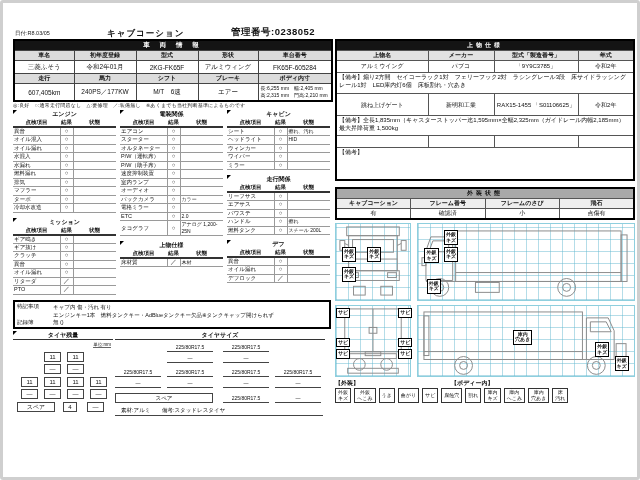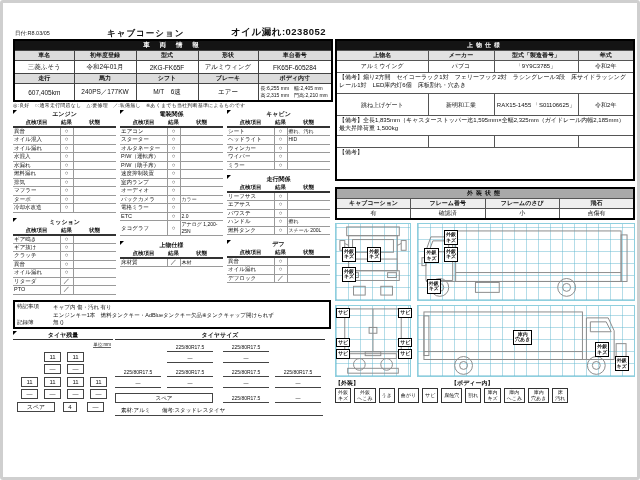--- a/index.html
+++ b/index.html
@@ -106,21 +106,21 @@
               min-width:14px; min-height:13px; display:flex; align-items:center; justify-content:center;
               text-align:center; white-space:pre; }
 </style>
 </head>
 <body>
 
 <div class="page">
 
   <div class="hdr-date">日付:R8.03/05</div>
   <div class="hdr-title">キャブコーション</div>
-  <div class="hdr-ctrl">オイル漏れ:0238052</div>
+  <div class="hdr-ctrl">管理番号:0238052</div>
 
   <table class="vinfo">
     <colgroup>
         <col style="width:60px">
         <col style="width:62px">
         <col style="width:62px">
         <col style="width:60px">
         <col style="width:74px">
       </colgroup>
     <tbody>

